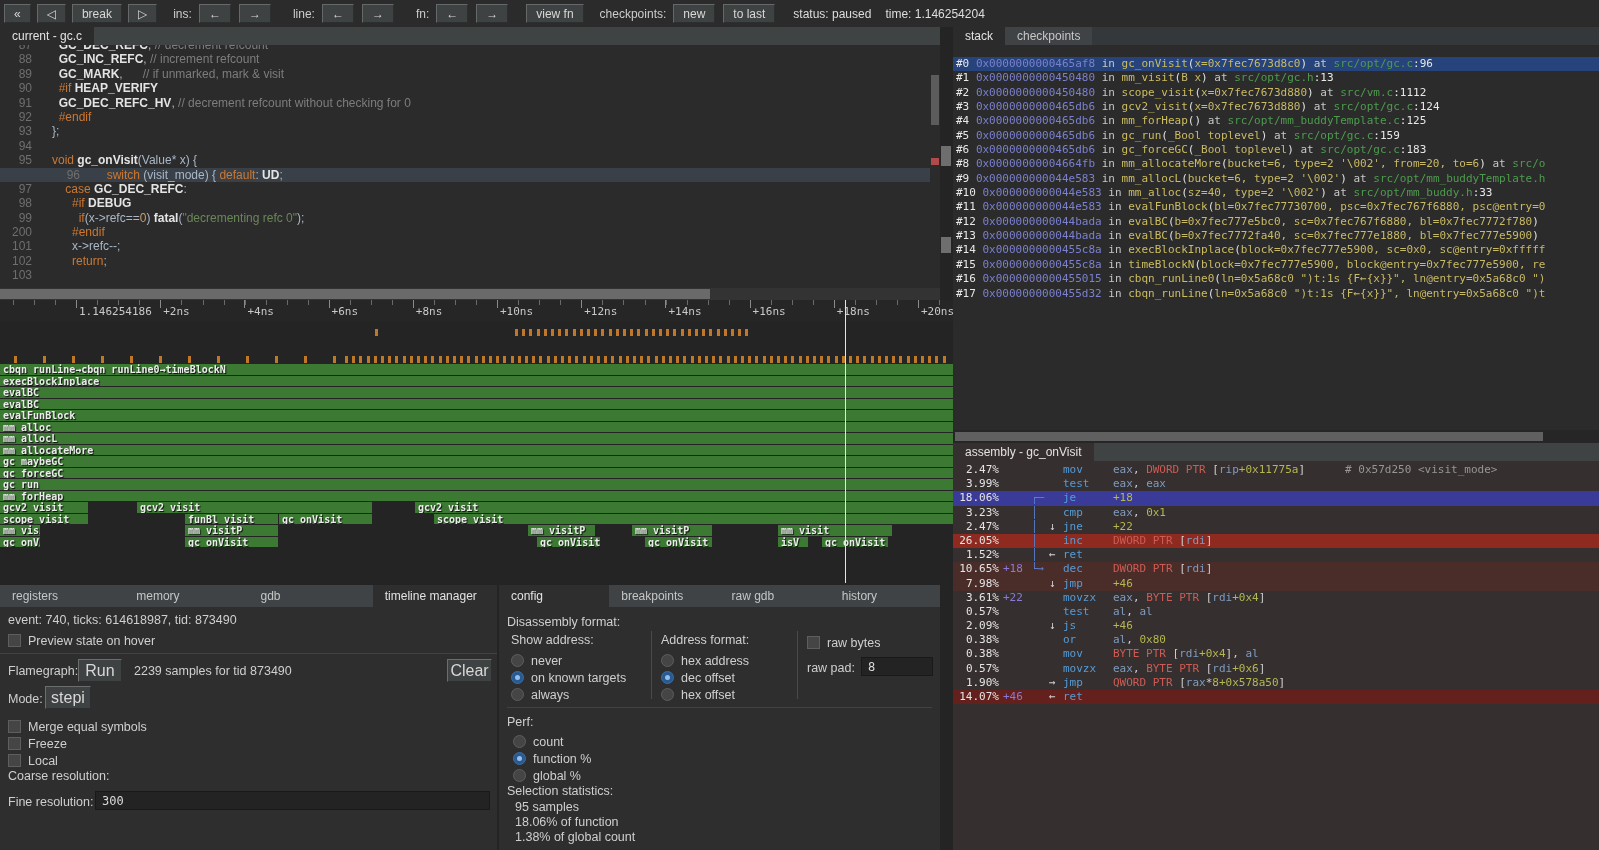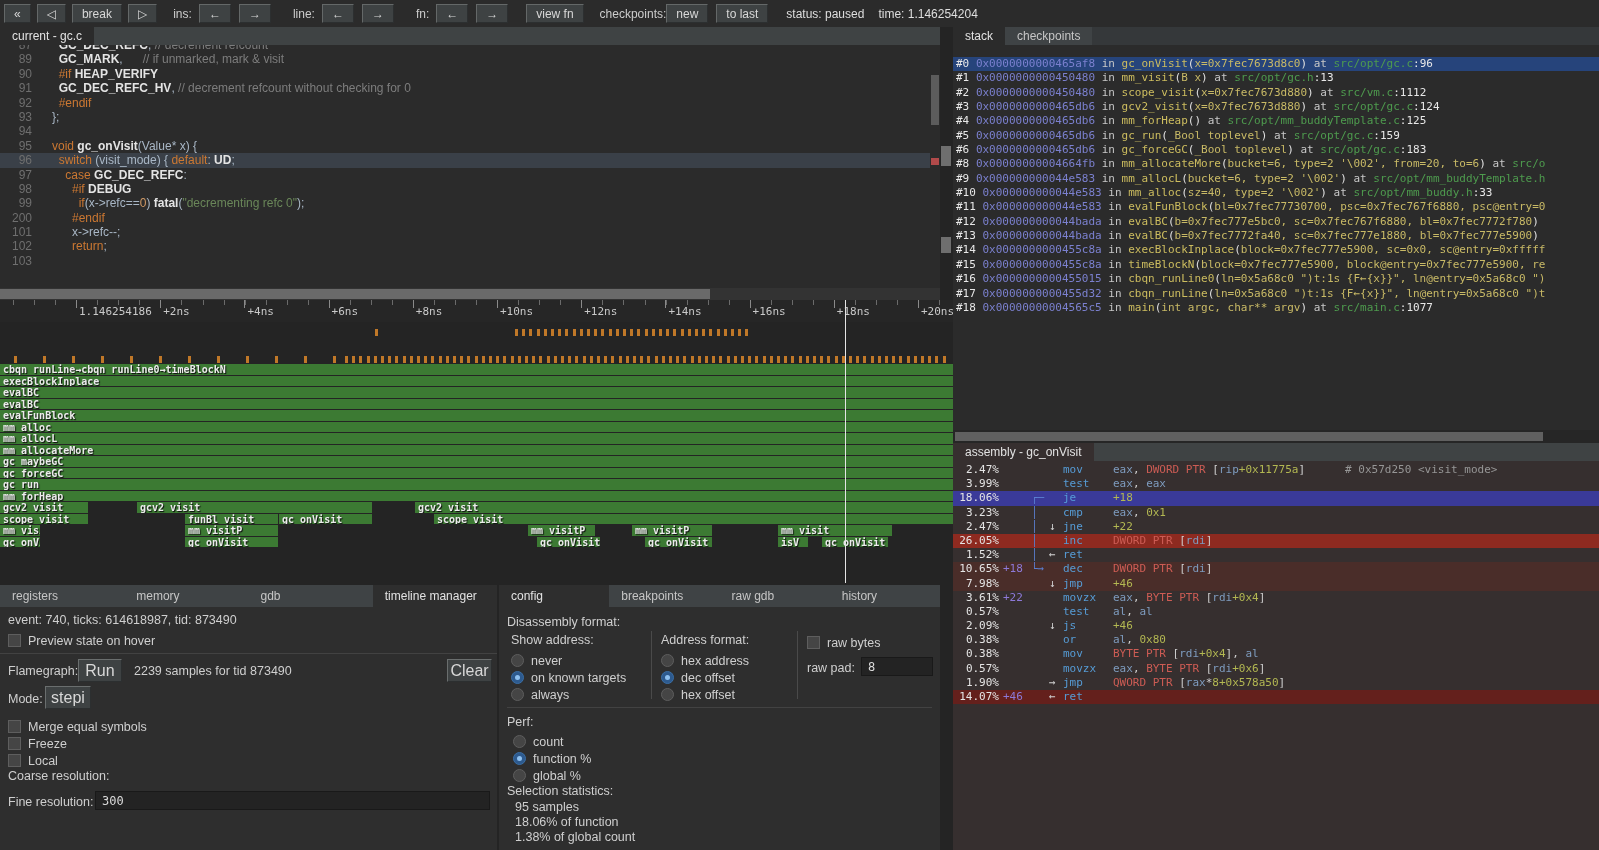--- a/index.html
+++ b/index.html
@@ -24,21 +24,21 @@
   .tabbar.tall .tab{line-height:22px;flex:1;}
 
   
   #src-panel{position:absolute;left:0;top:27px;width:940px;height:273px;background:#2b2b2b;overflow:hidden;}
   #src-panel .tab.active{background:#2b2b2b;}
   #src-panel .tabbar{background:#3f4344;}
   #code{position:absolute;left:0;top:18px;right:10px;bottom:12px;overflow:hidden;
         font-size:12px;line-height:14.4px;}
   #code-inner{margin-top:-7px;}
   .src-line{display:flex;white-space:pre;height:14.4px;}
-  .src-line.current{background:#3a4048;}
+  .src-line.current{background:#3a4048;padding-left:48px;}
   .src-ln{width:32px;text-align:right;color:#6f6f6f;flex:none;padding-right:6px;}
   .src-code{padding-left:14px;}
   .t-pl{color:#a9b7c6;}
   .t-kw{color:#cc7832;}
   .t-id{color:#e4e4e4;font-weight:bold;}
   .t-cm{color:#7d7d7d;}
   .t-str{color:#6a8759;}
   .t-num{color:#d19a66;}
   #src-vscroll{position:absolute;right:0;top:18px;width:10px;bottom:12px;background:#2b2b2b;}
   #src-vthumb{position:absolute;left:1px;top:30px;width:8px;height:50px;background:#5c5c5c;}
@@ -130,33 +130,34 @@
       <div class="tb-btn" style="margin-left: 7px;">←</div>
       <div class="tb-btn" style="margin-left: 8px;">→</div>
       <div class="tb-lbl" style="margin-left: 22px;">line:</div>
       <div class="tb-btn" style="margin-left: 7px;">←</div>
       <div class="tb-btn" style="margin-left: 8px;">→</div>
       <div class="tb-lbl" style="margin-left: 22px;">fn:</div>
       <div class="tb-btn" style="margin-left: 7px;">←</div>
       <div class="tb-btn" style="margin-left: 8px;">→</div>
       <div class="tb-btn" style="margin-left: 18px;">view fn</div>
       <div class="tb-lbl" style="margin-left: 16px;">checkpoints:</div>
-      <div class="tb-btn" style="">new</div>
+      <div class="tb-btn" style="margin-left: 7px;">new</div>
       <div class="tb-btn" style="margin-left: 8px;">to last</div>
       <div class="tb-txt" style="margin-left: 18px;">status: paused</div>
       <div class="tb-txt" style="margin-left: 14px;">time: 1.146254204</div>
     </div>
 
   <div id="src-panel">
     <div class="tabbar">
       <div class="tab active">current - gc.c</div>
     </div>
     <div id="code">
         <div id="code-inner">
           <div class="src-line"><span class="src-ln">87</span><span class="src-code"><span class="t-id">  GC_DEC_REFC</span><span class="t-pl">, </span><span class="t-cm">// decrement refcount</span></span></div>
+          <div class="src-line"><span class="src-ln">88</span><span class="src-code"><span class="t-id">  GC_INC_REFC</span><span class="t-pl">, </span><span class="t-cm">// increment refcount</span></span></div>
           <div class="src-line"><span class="src-ln">89</span><span class="src-code"><span class="t-id">  GC_MARK</span><span class="t-pl">,      </span><span class="t-cm">// if unmarked, mark &amp; visit</span></span></div>
           <div class="src-line"><span class="src-ln">90</span><span class="src-code"><span class="t-pl">  </span><span class="t-kw">#if</span><span class="t-pl"> </span><span class="t-id">HEAP_VERIFY</span></span></div>
           <div class="src-line"><span class="src-ln">91</span><span class="src-code"><span class="t-id">  GC_DEC_REFC_HV</span><span class="t-pl">, </span><span class="t-cm">// decrement refcount without checking for 0</span></span></div>
           <div class="src-line"><span class="src-ln">92</span><span class="src-code"><span class="t-pl">  </span><span class="t-kw">#endif</span></span></div>
           <div class="src-line"><span class="src-ln">93</span><span class="src-code"><span class="t-pl">};</span></span></div>
           <div class="src-line"><span class="src-ln">94</span><span class="src-code"></span></div>
           <div class="src-line"><span class="src-ln">95</span><span class="src-code"><span class="t-kw">void</span><span class="t-pl"> </span><span class="t-id">gc_onVisit</span><span class="t-pl">(Value* x) {</span></span></div>
           <div class="src-line current"><span class="src-ln">96</span><span class="src-code"><span class="t-pl">  </span><span class="t-kw">switch</span><span class="t-pl"> (visit_mode) { </span><span class="t-kw">default</span><span class="t-pl">: </span><span class="t-id">UD</span><span class="t-pl">;</span></span></div>
           <div class="src-line"><span class="src-ln">97</span><span class="src-code"><span class="t-pl">    </span><span class="t-kw">case</span><span class="t-pl"> </span><span class="t-id">GC_DEC_REFC</span><span class="t-pl">:</span></span></div>
           <div class="src-line"><span class="src-ln">98</span><span class="src-code"><span class="t-pl">      </span><span class="t-kw">#if</span><span class="t-pl"> </span><span class="t-id">DEBUG</span></span></div>
@@ -429,21 +430,20 @@
         <div class="s-row mono"><span class="s-num">#8 </span><span class="s-addr">0x00000000004664fb</span><span class="s-dim"> in </span><span class="s-fn">mm_allocateMore</span><span class="s-br">(</span><span class="s-args">bucket=6, type=2 '\002', from=20, to=6</span><span class="s-br">)</span><span class="s-dim"> at </span><span class="s-path">src/o</span></div>
         <div class="s-row mono"><span class="s-num">#9 </span><span class="s-addr">0x000000000044e583</span><span class="s-dim"> in </span><span class="s-fn">mm_allocL</span><span class="s-br">(</span><span class="s-args">bucket=6, type=2 '\002'</span><span class="s-br">)</span><span class="s-dim"> at </span><span class="s-path">src/opt/mm_buddyTemplate.h</span></div>
         <div class="s-row mono"><span class="s-num">#10 </span><span class="s-addr">0x000000000044e583</span><span class="s-dim"> in </span><span class="s-fn">mm_alloc</span><span class="s-br">(</span><span class="s-args">sz=40, type=2 '\002'</span><span class="s-br">)</span><span class="s-dim"> at </span><span class="s-path">src/opt/mm_buddy.h</span><span class="s-line">:33</span></div>
         <div class="s-row mono"><span class="s-num">#11 </span><span class="s-addr">0x000000000044e583</span><span class="s-dim"> in </span><span class="s-fn">evalFunBlock</span><span class="s-br">(</span><span class="s-args">bl=0x7fec77730700, psc=0x7fec767f6880, psc@entry=0</span></div>
         <div class="s-row mono"><span class="s-num">#12 </span><span class="s-addr">0x000000000044bada</span><span class="s-dim"> in </span><span class="s-fn">evalBC</span><span class="s-br">(</span><span class="s-args">b=0x7fec777e5bc0, sc=0x7fec767f6880, bl=0x7fec7772f780</span><span class="s-br">)</span></div>
         <div class="s-row mono"><span class="s-num">#13 </span><span class="s-addr">0x000000000044bada</span><span class="s-dim"> in </span><span class="s-fn">evalBC</span><span class="s-br">(</span><span class="s-args">b=0x7fec7772fa40, sc=0x7fec777e1880, bl=0x7fec777e5900</span><span class="s-br">)</span></div>
         <div class="s-row mono"><span class="s-num">#14 </span><span class="s-addr">0x0000000000455c8a</span><span class="s-dim"> in </span><span class="s-fn">execBlockInplace</span><span class="s-br">(</span><span class="s-args">block=0x7fec777e5900, sc=0x0, sc@entry=0xfffff</span></div>
         <div class="s-row mono"><span class="s-num">#15 </span><span class="s-addr">0x0000000000455c8a</span><span class="s-dim"> in </span><span class="s-fn">timeBlockN</span><span class="s-br">(</span><span class="s-args">block=0x7fec777e5900, block@entry=0x7fec777e5900, re</span></div>
         <div class="s-row mono"><span class="s-num">#16 </span><span class="s-addr">0x0000000000455015</span><span class="s-dim"> in </span><span class="s-fn">cbqn_runLine0</span><span class="s-br">(</span><span class="s-args">ln=0x5a68c0 ")t:1s {F←{x}}", ln@entry=0x5a68c0 ")</span></div>
         <div class="s-row mono"><span class="s-num">#17 </span><span class="s-addr">0x0000000000455d32</span><span class="s-dim"> in </span><span class="s-fn">cbqn_runLine</span><span class="s-br">(</span><span class="s-args">ln=0x5a68c0 ")t:1s {F←{x}}", ln@entry=0x5a68c0 ")t</span></div>
-        <div class="s-row mono"><span class="s-num">#18 </span><span class="s-addr">0x00000000004565c5</span><span class="s-dim"> in </span><span class="s-fn">main</span><span class="s-br">(</span><span class="s-args">int argc, char** argv</span><span class="s-br">)</span><span class="s-dim"> at </span><span class="s-path">src/main.c</span><span class="s-line">:1077</span></div>
       </div>
     <div id="stack-hscroll">
       <div id="stack-hthumb"></div>
     </div>
   </div>
 
   <div id="asm-panel">
     <div class="tabbar">
       <div class="tab active">assembly - gc_onVisit</div>
     </div>

